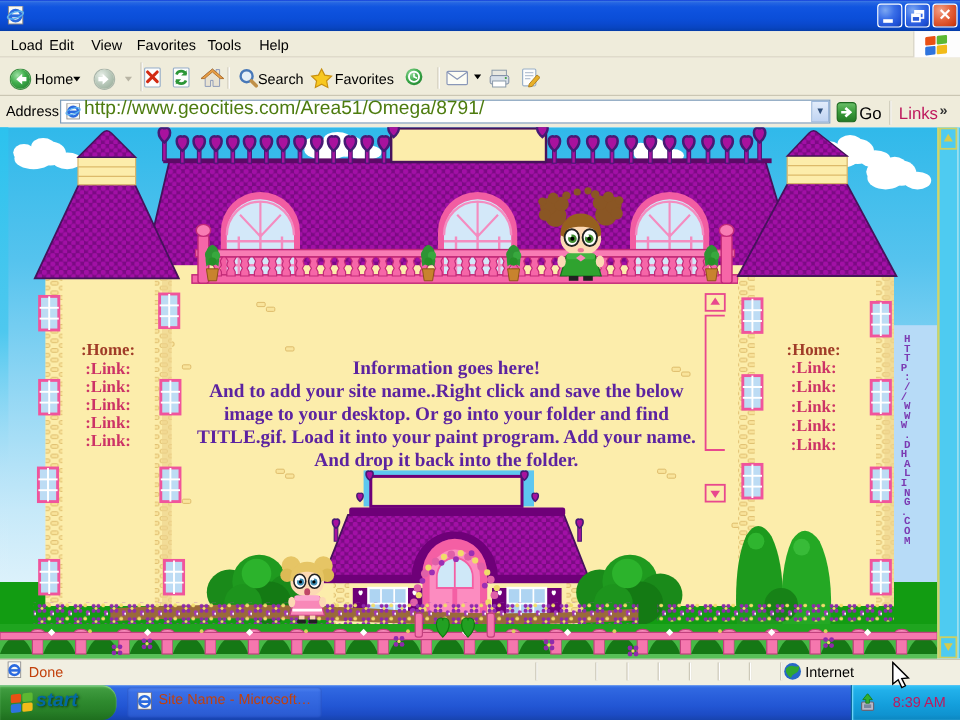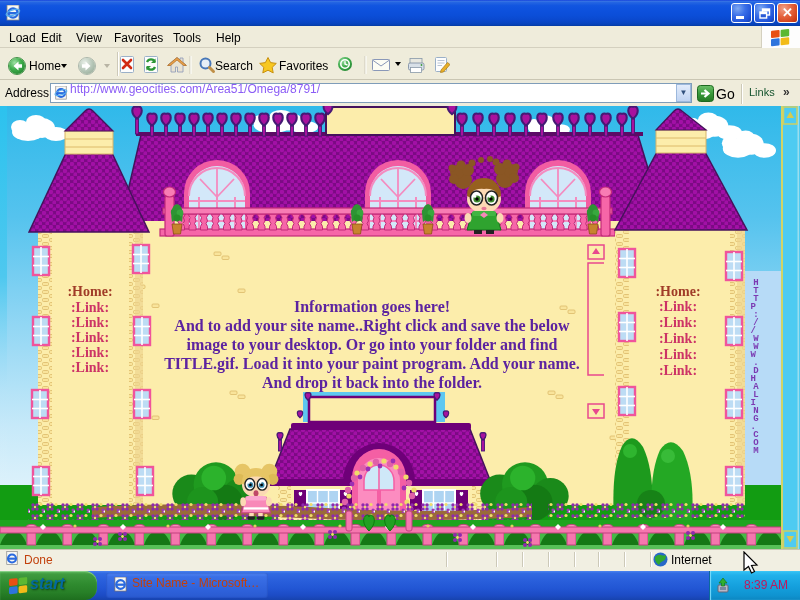--- a/index.html
+++ b/index.html
@@ -16,24 +16,24 @@
 .mi{position:absolute;top:31px;font-size:12px;color:#000}
 #flagbox{top:26px;left:761px;width:39px;height:22px;background:#fdfdfd;border-left:1px solid #d4d0bf}
 
 #toolbar{top:48px;left:0;width:800px;height:32px;background:#efecdb;border-bottom:1px solid #cac6b3;box-sizing:border-box}
 .tsep{position:absolute;top:52px;width:1px;height:24px;background:#cdc9b8;border-right:1px solid #fff}
 .tlabel{position:absolute;font-size:12px;color:#000;top:59px}
 
 #addrbar{top:80px;left:0;width:800px;height:26px;background:#efecdb}
 #addrlabel{top:86px;left:5px;font-size:12px;color:#000000}
 #addrfield{top:83px;left:50px;width:642px;height:20px;background:#fff;border:1px solid #7f9db9;box-sizing:border-box}
-#addrurl{top:82px;left:70px;font-size:12px;color:#8b5cf6;white-space:nowrap}
+#addrurl{top:82px;left:70px;font-size:16px;color:#4d7c0f;white-space:nowrap}
 #addrdrop{top:84px;left:676px;width:15px;height:18px;background:linear-gradient(180deg,#e2ecfb,#c0d4f2);border:1px solid #9cb8dc;box-sizing:border-box;font-size:8px;color:#30507c;text-align:center;line-height:16px}
 #golinks{top:86px;left:716px;font-size:14px;color:#000}
-#linkstxt{top:86px;left:749px;font-size:11px;color:#14532d}
+#linkstxt{top:86px;left:749px;font-size:14px;color:#be185d}
 #chev{top:85px;left:783px;font-size:12px;font-weight:bold;color:#333}
 
 #statusbar{top:549px;left:0;width:800px;height:22px;background:#f1efe2;border-top:1px solid #c9c6b4}
 #donetxt{top:553px;left:24px;font-size:12px;color:#c2410c}
 .ssep{position:absolute;top:3px;width:1px;height:15px;background:#cdc9b8;border-right:1px solid #fff}
 #internettxt{top:553px;left:671px;font-size:12px;color:#000}
 
 #taskbar{top:571px;left:0;width:800px;height:29px;background:linear-gradient(180deg,#4a84f0 0%,#3169e2 8%,#2a60dc 30%,#2256d4 60%,#1c4bc4 85%,#1743ae 100%)}
 #startbtn{top:0;left:0;width:97px;height:29px;background:linear-gradient(180deg,#59b559 0%,#3f9b3f 12%,#2f8b2f 45%,#277f27 75%,#1e6e1e 100%);border-radius:0 12px 12px 0;box-shadow:inset 0 1px 1px #8cd48c}
 #starttxt{top:575px;left:30px;color:#0369a1;font-size:16px;font-weight:bold;font-style:italic;text-shadow:1px 1px 2px #123f12}

